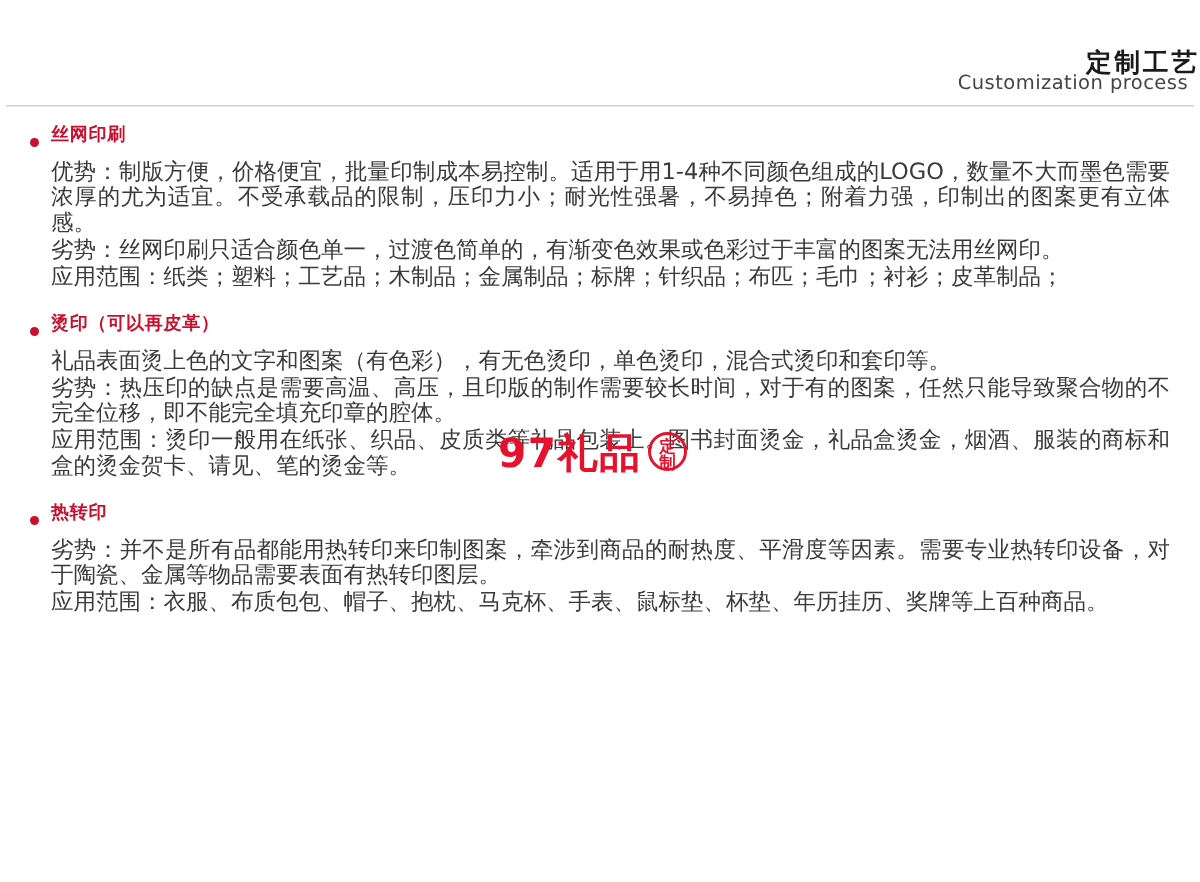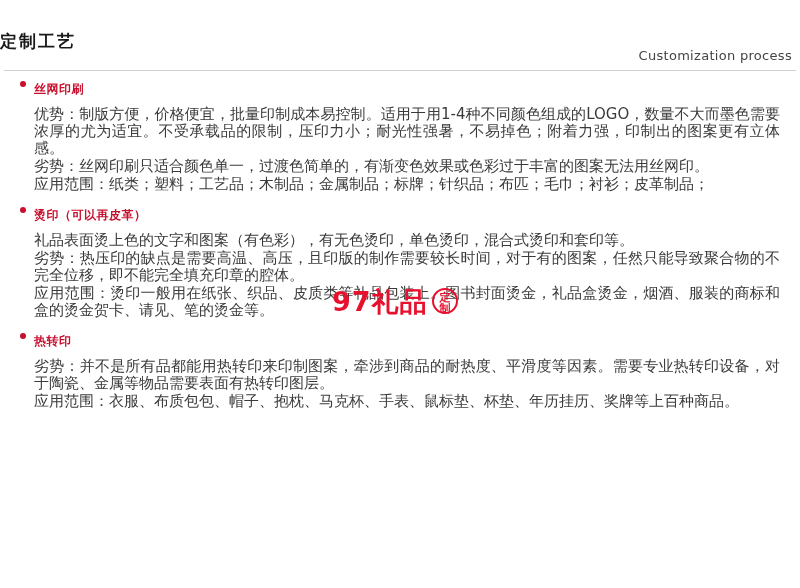--- a/index.html
+++ b/index.html
@@ -19,21 +19,21 @@
     width: 800px;
     height: 588px;
     position: relative;
     box-sizing: border-box;
   }
   .doc-header {
     position: relative;
     height: 70px;
   }
   .doc-title {
-    text-align: left;
+    text-align: right;
     font-size: 17px;
     font-weight: bold;
     color: #1a1a1a;
     letter-spacing: 2px;
     padding-top: 30px;
   }
   .doc-subtitle {
     position: absolute;
     right: 8px;
     top: 48px;
@@ -48,21 +48,21 @@
     margin: 0 4px 0 4px;
   }
   .content {
     padding: 10px 20px 0 20px;
   }
   .section {
     margin-bottom: 14px;
   }
   .sec-head {
     display: flex;
-    align-items: flex-start;
+    align-items: flex-end;
     margin-bottom: 8px;
   }
   .bullet {
     width: 6px;
     height: 6px;
     border-radius: 50%;
     background: #c8102e;
     margin-right: 8px;
     flex: 0 0 auto;
   }

